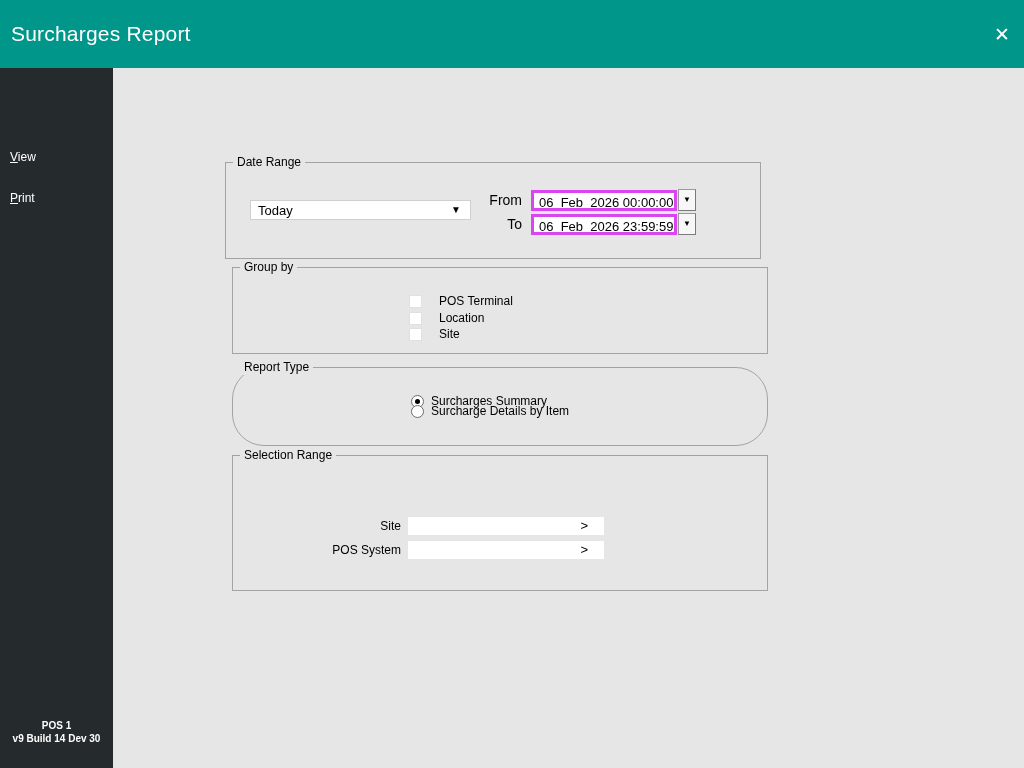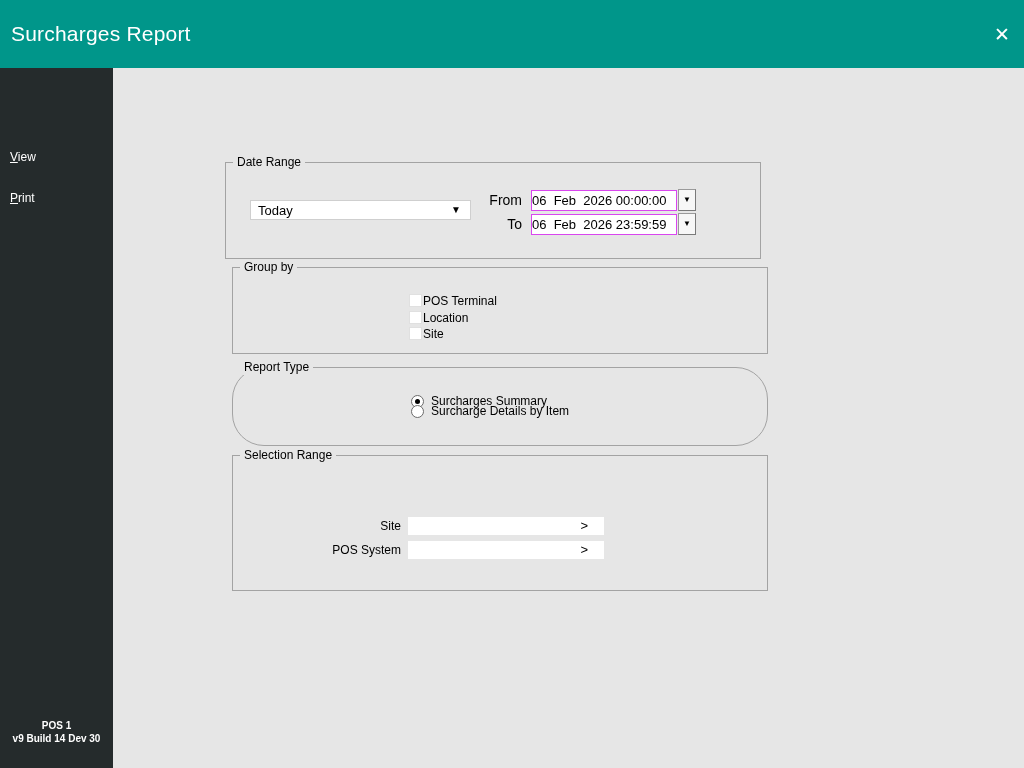--- a/index.html
+++ b/index.html
@@ -75,40 +75,40 @@
   .combo-arrow { font-size: 10px; padding-right: 9px; line-height: 1; }
 
   .dtp-label {
     position: absolute; width: 58px; text-align: right;
     font-size: 14px; height: 21px; line-height: 21px; white-space: nowrap;
   }
   .dtp-label-from { left: 238px; top: 27px; }
   .dtp-label-to   { left: 238px; top: 51px; }
   .dtp-field {
     position: absolute; left: 305px; width: 146px; height: 21px;
-    background: #fff; border: 1px solid #d946ef;
-    font-size: 13px; line-height: 19px; 
+    background: #fff; border: 3px solid #d946ef;
+    font-size: 13px; line-height: 19px; padding-left: 5px;
     white-space: pre; cursor: text;
   }
   .dtp-field-from { top: 27px; }
   .dtp-field-to   { top: 51px; }
   .dtp-btn {
     position: absolute; left: 452px; width: 18px; height: 22px;
     background: #F7F7F7;
     border: 1px solid #9A9A9A; border-right-color: #7A7A7A; border-bottom-color: #7A7A7A;
     display: flex; align-items: center; justify-content: center;
     font-size: 8px; line-height: 1; cursor: pointer;
   }
   .dtp-btn-from { top: 26px; }
   .dtp-btn-to   { top: 50px; }
 
   
   .check-row {
     position: absolute; left: 176px; height: 14px;
-    display: flex; align-items: flex-start; gap: 1px; cursor: pointer;
+    display: flex; align-items: center; gap: 17px; cursor: pointer;
   }
   .check-row-0 { top: 26px; }
   .check-row-1 { top: 43px; }
   .check-row-2 { top: 59px; }
   .checkbox {
     width: 13px; height: 13px; background: #fff; border: 1px solid #E0E0E0;
     flex: 0 0 auto;
   }
   .check-label, .radio-label { font-size: 12px; white-space: nowrap; }
 

